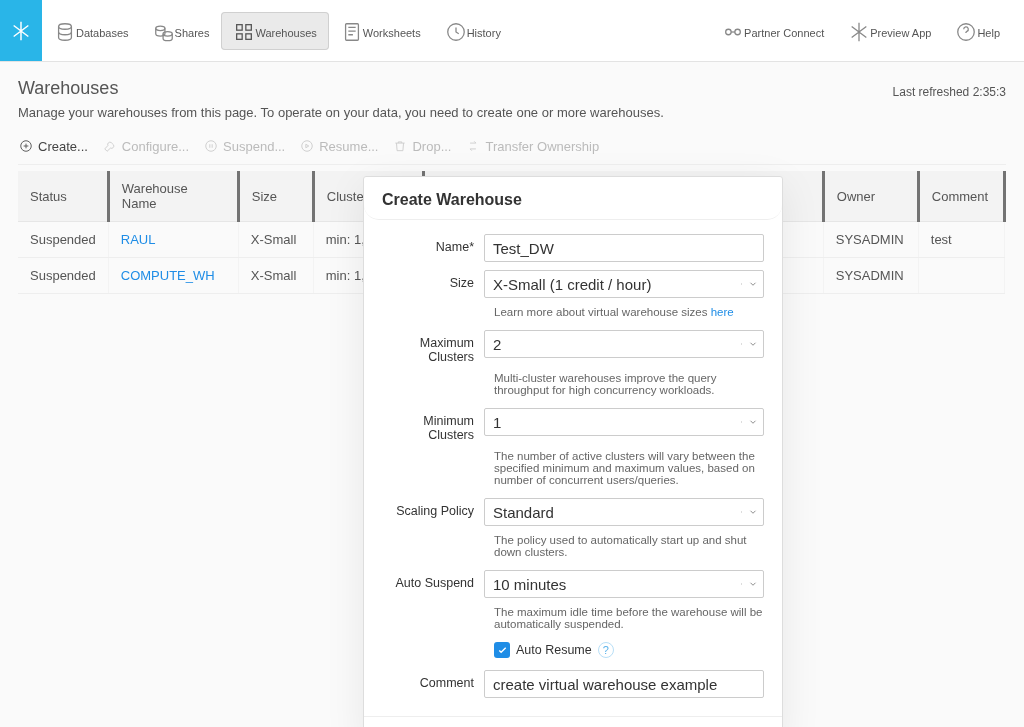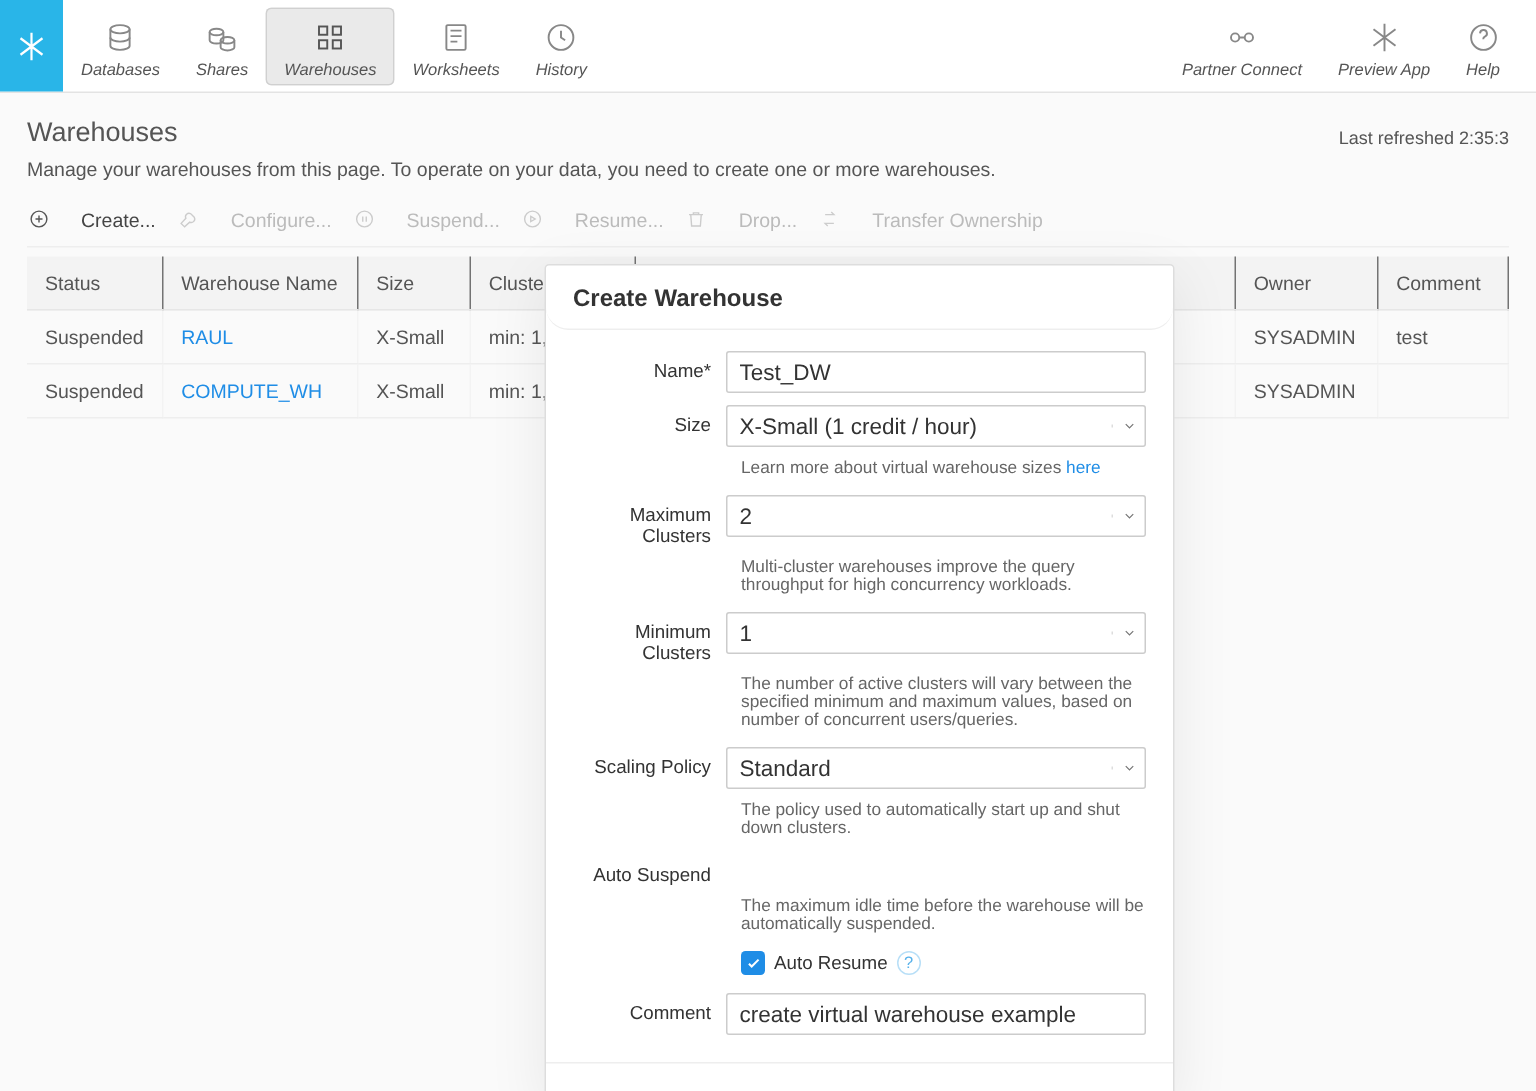--- a/index.html
+++ b/index.html
@@ -30,28 +30,27 @@
     align-items: center;
   }
   .nav-right {
     margin-left:auto;
     display:flex;
     align-items:center;
     padding-right:12px;
   }
   .nav-item {
     display:flex;
-    flex-direction:column;
+    flex-direction:row;
     align-items:center;
     padding: 6px 12px 4px;
     font-size: 11px;
     color: #555;
     border-radius: 4px;
     cursor: pointer;
-    font-style: italic;
   }
   .nav-item.active {
     background:#eaeaea;
     box-shadow: inset 0 0 0 1px #d0d0d0;
   }
   .nav-icon { height:28px; display:flex; align-items:center; justify-content:center; }
   .nav-label { margin-top:2px; }
   
   .page {
     padding: 16px 18px 8px;
@@ -64,40 +63,40 @@
   
   .toolbar {
     margin-top: 18px;
     display:flex;
     align-items:center;
     gap: 14px;
     padding-bottom: 10px;
     border-bottom:1px solid #eee;
   }
   .tbtn {
-    display:flex; align-items:center; gap:20px;
+    display:flex; align-items:center; gap:4px;
     font-size:13px; color:#444; cursor:pointer;
   }
   .tbtn.disabled { color:#bbb; cursor:default; }
   .ticon { width:16px; height:16px; display:flex; align-items:center; justify-content:center; }
   
   table.whtable {
     width:100%;
     border-collapse:collapse;
     margin-top:6px;
     font-size:13px;
   }
   .whtable th {
     text-align:left;
     background:#f3f3f3;
     font-weight:400;
     color:#555;
     padding:10px 12px;
     border-bottom:1px solid #e6e6e6;
-    border-right:1px solid #737373;
+    border-right:3px solid #737373;
   }
   .whtable td {
     padding:10px 12px;
     border-bottom:1px solid #eee;
     border-right:1px solid #f3f3f3;
     color:#555;
   }
   .whtable a { color:#1f8de6; text-decoration:none; }
   
   .overlay {
@@ -434,20 +433,30 @@
                 <path d="M6 9l6 6 6-6"></path>
               </svg>
           </span>
         </div>
       </div>
     </div>
     <div class="form-help">The policy used to automatically start up and shut down clusters.</div>
 
     <div class="form-row">
       <div class="form-label">Auto Suspend</div>
+      <div class="form-field">
+        <div class="fselect">
+          <span>10 minutes</span>
+          <span class="caret">
+            <svg width="10" height="10" viewBox="0 0 24 24" fill="none" stroke="#777" stroke-width="2">
+                <path d="M6 9l6 6 6-6"></path>
+              </svg>
+          </span>
+        </div>
+      </div>
     </div>
     <div class="form-help">The maximum idle time before the warehouse will be automatically suspended.</div>
 
     <div class="checkbox-row">
       <div class="chk">
         <svg width="11" height="11" viewBox="0 0 24 24" fill="none" stroke="#fff" stroke-width="3">
             <path d="M5 12l4 4 10-10"></path>
           </svg>
       </div>
       <span>Auto Resume</span>

